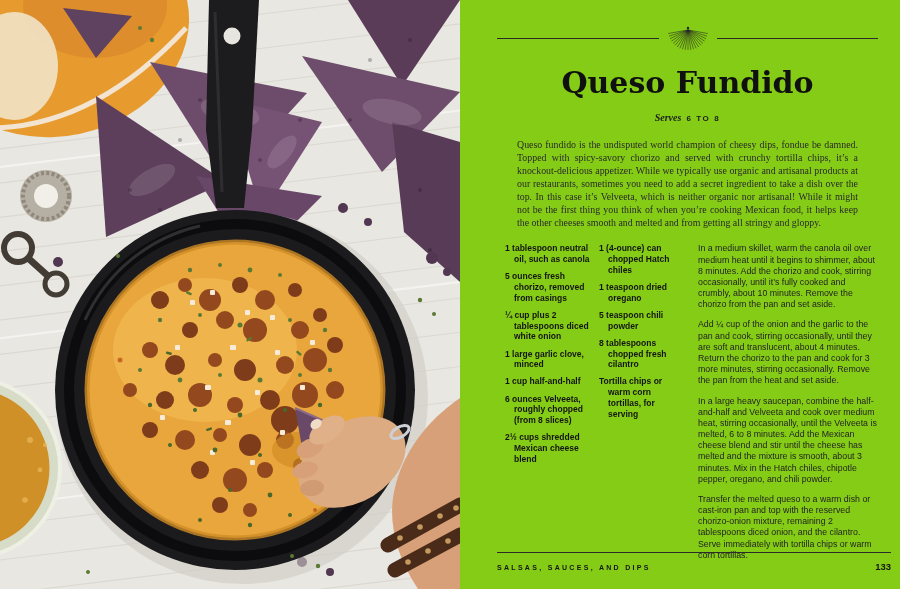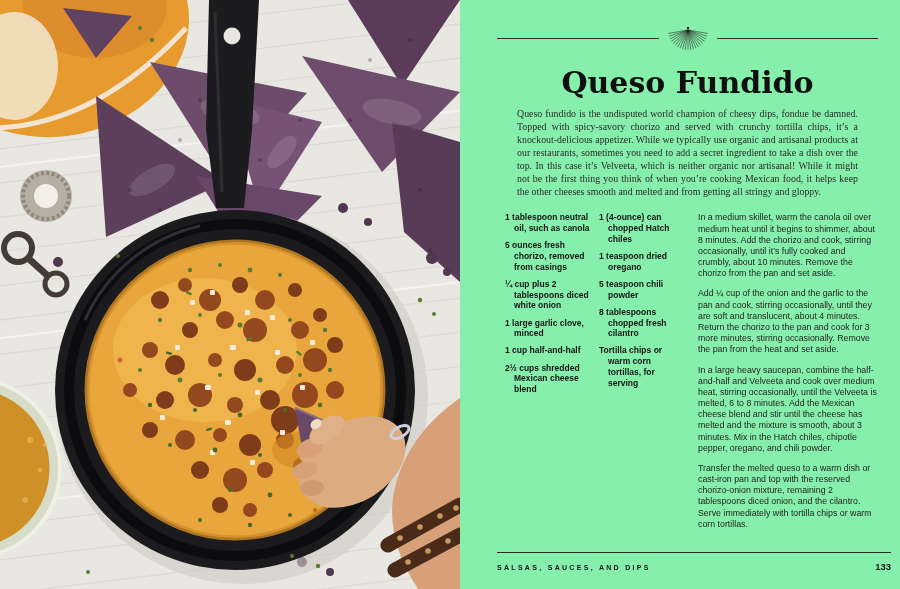--- a/index.html
+++ b/index.html
@@ -1,17 +1,17 @@
 <!DOCTYPE html>
 <html><head>
 <meta charset="utf-8">
 <style>
   html,body { margin:0; padding:0; background:#ffffff; }
   .spread {
-    width:900px; height:589px; display:flex; background:#86efac;
+    width:900px; height:589px; display:flex; background:#84cc16;
     font-family:"Liberation Sans", sans-serif; color:#1d1d1d; overflow:hidden;
     position:relative;
   }
   .photo-page { flex:0 0 460px; width:460px; height:589px; overflow:hidden; }
   .photo-page svg { display:block; }
   .recipe-page { position:relative; flex:1; padding:0 22px 0 37px; box-sizing:border-box; }
 
   .ornament { display:flex; align-items:center; margin-top:27px; height:22px; }
   .ornament .rule { flex:1; border-top:1.3px solid #2b2b2b; }
   .ornament svg { margin:0 2px; flex:0 0 auto; }
@@ -353,30 +353,34 @@
           <line x1="0" y1="0" x2="-18" y2="8.8"></line>
             <line x1="0" y1="0" x2="-19" y2="6.2"></line>
           <line x1="0" y1="0" x2="-19.7" y2="3.5"></line>
         </g>
       </svg>
       <div class="rule"></div>
     </div>
 
     <h1 class="title">Queso Fundido</h1>
 
+    <div class="serves">
+      <span class="lbl">Serves</span><span class="val">6 TO 8</span>
+    </div>
 
     <p class="headnote">Queso fundido is the undisputed world champion of cheesy dips, fondue be damned. Topped with spicy-savory chorizo and served with crunchy tortilla chips, it’s a knockout-delicious appetizer. While we typically use organic and artisanal products at our restaurants, sometimes you need to add a secret ingredient to take a dish over the top. In this case it’s Velveeta, which is neither organic nor artisanal! While it might not be the first thing you think of when you’re cooking Mexican food, it helps keep the other cheeses smooth and melted and from getting all stringy and gloppy.</p>
 
     <div class="cols">
       <div>
         <p class="ing">1 tablespoon neutral oil, such as canola</p>
         <p class="ing">5 ounces fresh chorizo, removed from casings</p>
         <p class="ing">¼ cup plus 2 tablespoons diced white onion</p>
         <p class="ing">1 large garlic clove, minced</p>
         <p class="ing">1 cup half-and-half</p>
+        <p class="ing">6 ounces Velveeta, roughly chopped (from 8 slices)</p>
         <p class="ing">2½ cups shredded Mexican cheese blend</p>
       </div>
       <div>
         <p class="ing">1 (4-ounce) can chopped Hatch chiles</p>
         <p class="ing">1 teaspoon dried oregano</p>
         <p class="ing">5 teaspoon chili powder</p>
         <p class="ing">8 tablespoons chopped fresh cilantro</p>
         <p class="ing">Tortilla chips or warm corn tortillas, for serving</p>
       </div>
       <div class="instructions">

